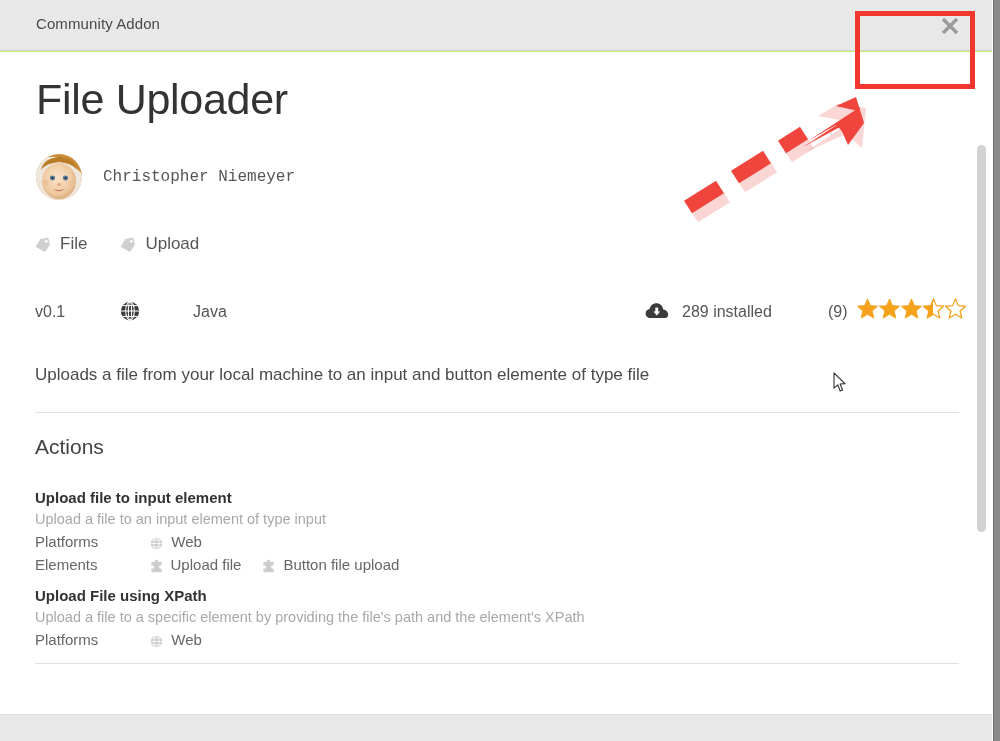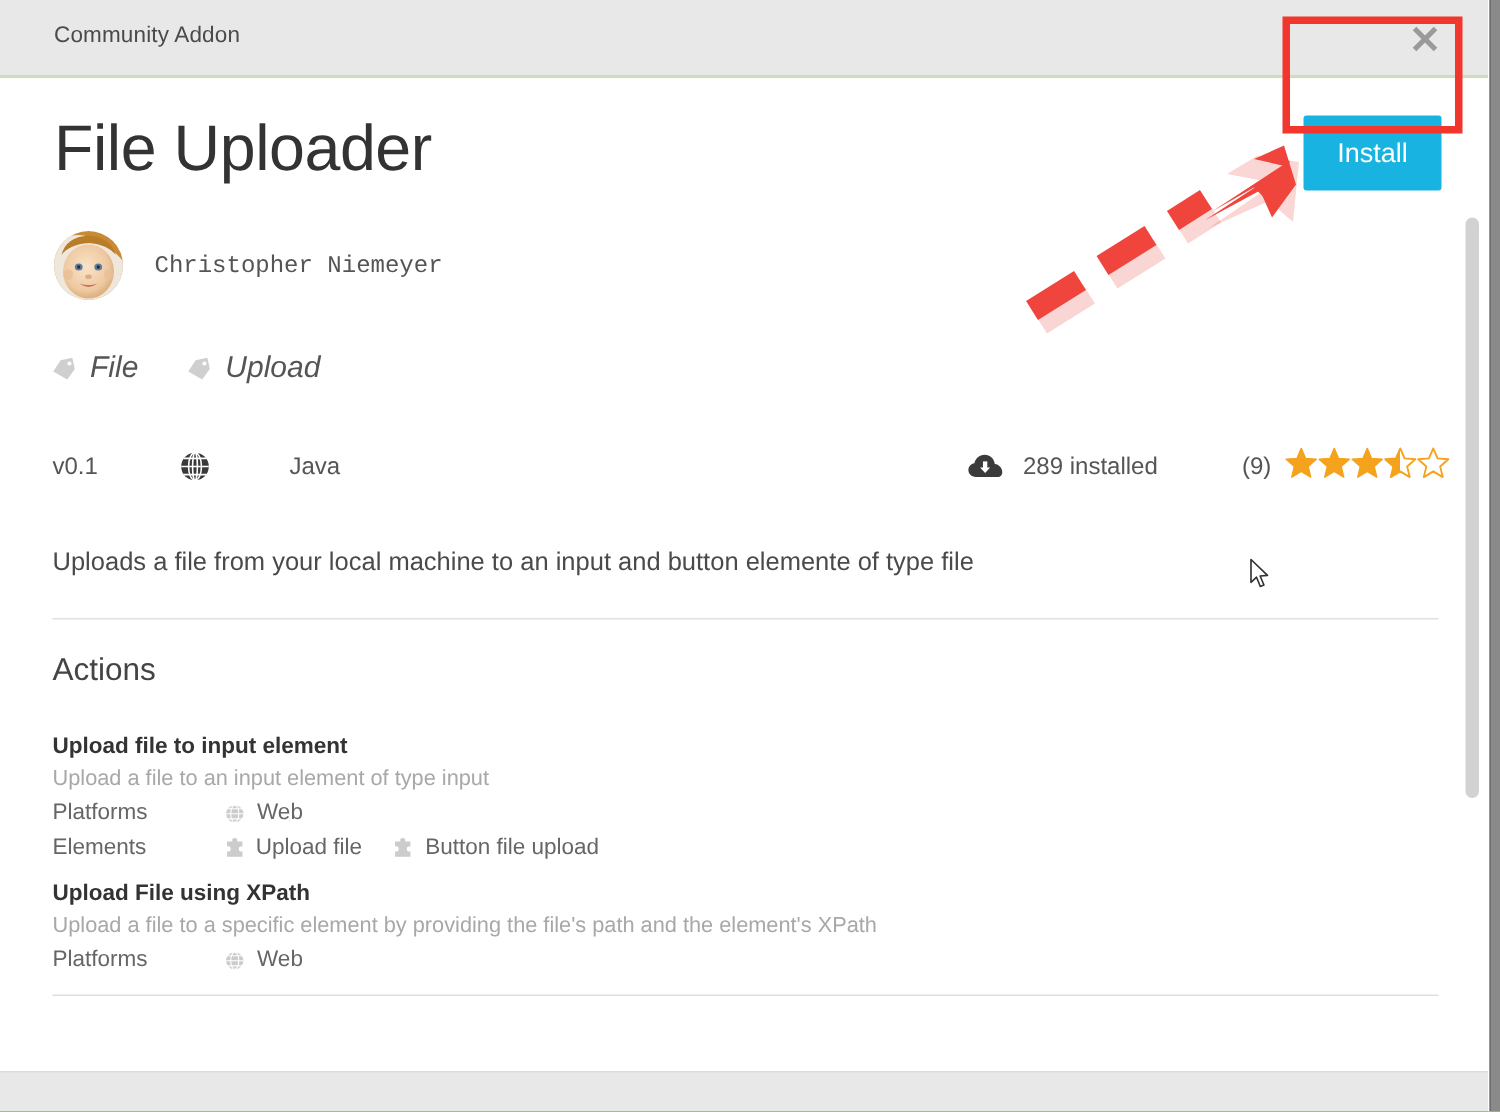--- a/index.html
+++ b/index.html
@@ -177,24 +177,23 @@
   }
   .tag {
     display: flex;
     align-items: center;
     margin-right: 32px;
     cursor: pointer;
   }
   .tag-icon { width: 17px; height: 17px; flex: 0 0 auto; }
   .tag-label {
     margin-left: 9px;
-    font-size: 20px;
+    font-size: 17px;
     color: #555555;
     white-space: nowrap;
-    font-style: italic;
   }
 
   
   #meta-row {
     position: absolute;
     left: 0;
     top: 245px;
     width: 994px;
     height: 34px;
   }
@@ -392,23 +391,20 @@
           <line x1="21" y1="7" x2="7" y2="21"></line>
         </g>
       </svg>
     </div>
   </div>
 
   <div id="content">
 
     <div id="page-title">File Uploader</div>
 
-    <div id="install-wrap">
-      <button id="install-button">Install</button>
-    </div>
 
     <div id="author-row">
       <div id="avatar">
         <svg width="46" height="46" viewBox="0 0 46 46" aria-hidden="true">
           <defs>
             <clipPath id="avclip">
                 <circle cx="23" cy="23" r="23"></circle>
               </clipPath>
             <radialGradient id="skin" cx="45%" cy="42%" r="62%">
               <stop offset="0%" stop-color="#fae3c8"></stop>

